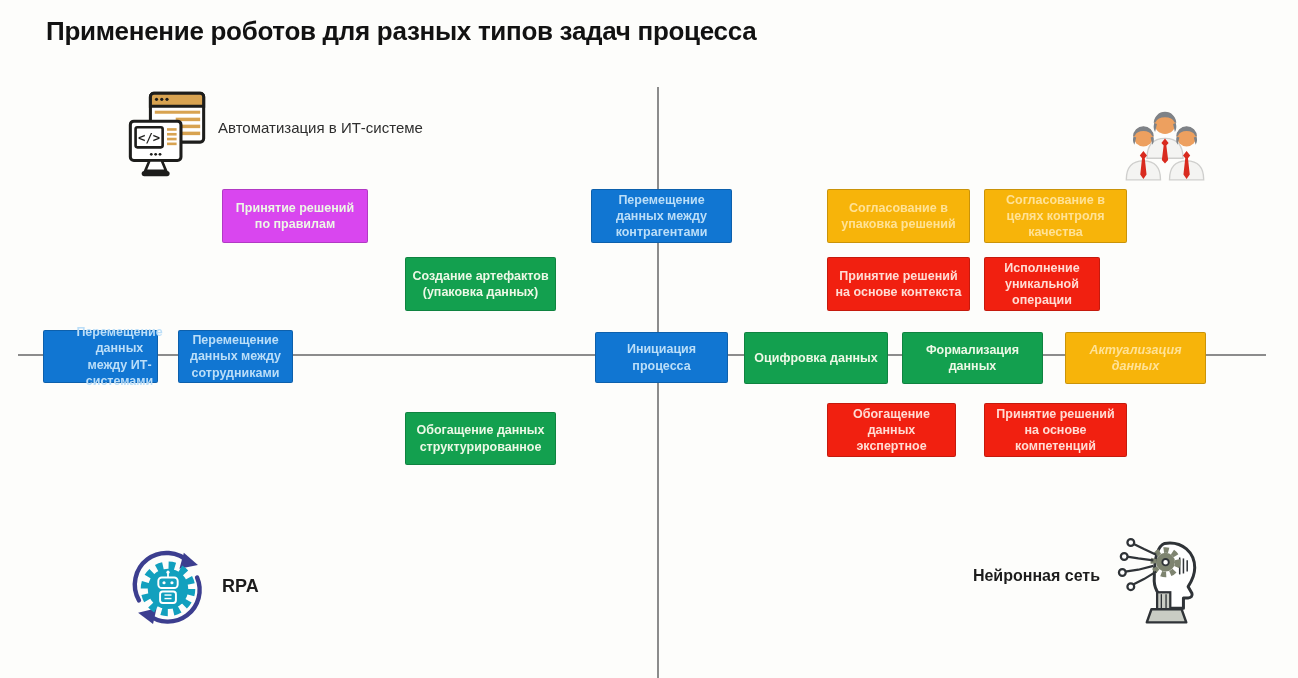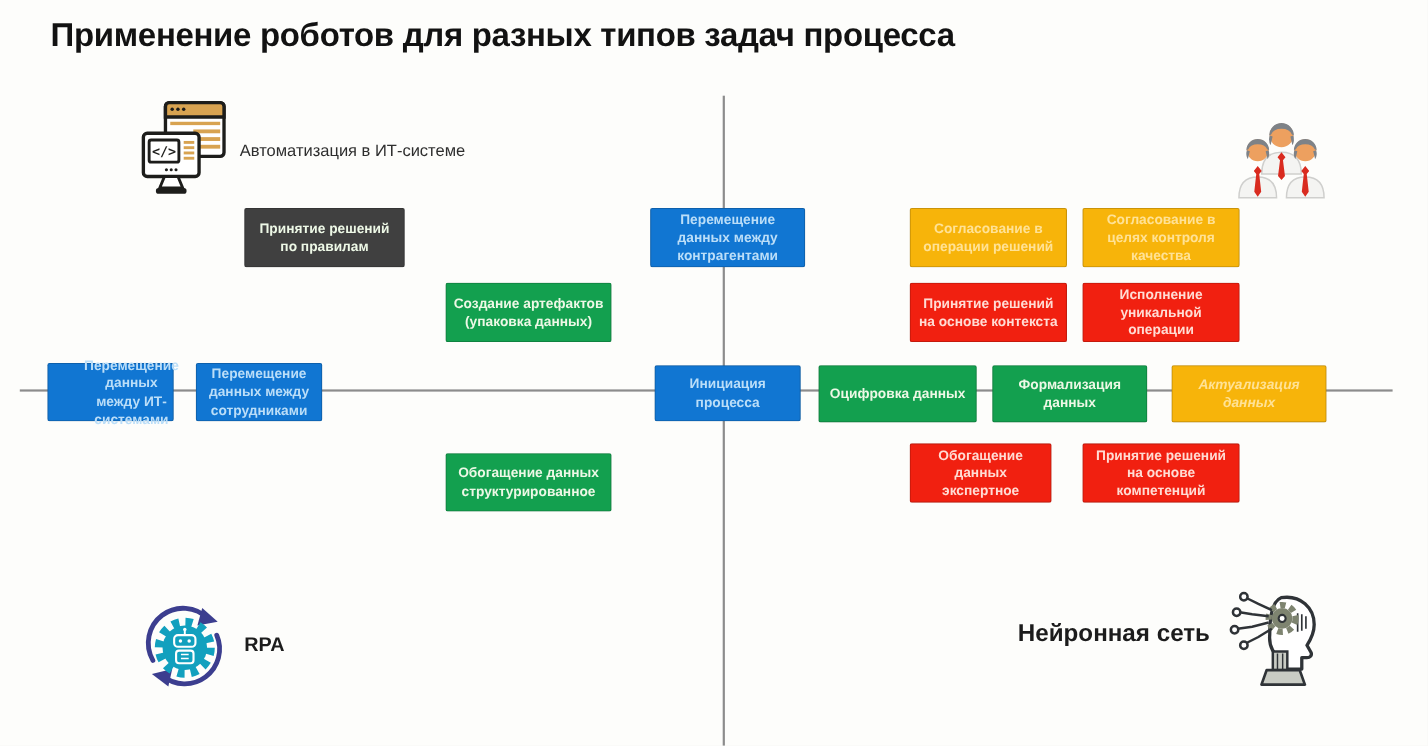--- a/index.html
+++ b/index.html
@@ -1,36 +1,36 @@
 <!DOCTYPE html>
 <html><head>
 <meta charset="utf-8">
 <style>
   html,body{margin:0;padding:0;}
   body{font-family:"Liberation Sans", sans-serif; background:#e9e9e9;}
   #stage{position:relative;width:1298px;height:678px;background:#fdfdfb;overflow:hidden;margin:0 auto;}
 
-  .title{position:absolute;left:46px;top:16px;font-size:30px;font-weight:700;color:#121212;letter-spacing:-0.3px;}
+  .title{position:absolute;left:46px;top:16px;font-size:26px;font-weight:700;color:#121212;letter-spacing:-0.3px;}
 
   .axis{position:absolute;background:#8c8c8c;}
   .axis-h{left:18px;top:354px;width:1248px;height:2px;}
   .axis-v{left:657px;top:87px;width:2px;height:591px;}
 
   .task-box{
     position:absolute;display:flex;align-items:center;justify-content:center;text-align:center;
     font-size:12.5px;line-height:1.3;font-weight:600;padding:3px 6px;box-sizing:border-box;
     border:1px solid rgba(0,0,0,0.18);border-radius:2px;z-index:3;
   }
 
   .q-label{position:absolute;color:#1c1c1c;z-index:2;}
   .q-title{font-weight:700;font-size:16px;color:#1c1c1c;}
-  .q-sub{font-size:15px;color:#2e2e2e;margin-top:10px;}
+  .q-sub{font-size:15px;color:#2e2e2e;margin-top:0;}
   .q-title-big{font-weight:700;font-size:18px;}
   .right-align{text-align:right;}
-  .nn-label{font-weight:700;font-size:22px;line-height:22px;}
+  .nn-label{font-weight:700;font-size:16px;line-height:22px;}
 
   .icon-wrap{position:absolute;z-index:2;}
 </style>
 </head>
 <body>
 
 <div id="stage">
 
   <div class="title">Применение роботов для разных типов задач процесса</div>
 
@@ -148,27 +148,27 @@
       <circle cx="20" cy="56" r="3.6" fill="#ffffff" stroke="#2f3337" stroke-width="2.4"></circle>
 
       <rect x="48" y="62" width="14" height="18" fill="#c9ccc4" stroke="#2f3337" stroke-width="2.4"></rect>
       <line x1="52.5" y1="64" x2="52.5" y2="80" stroke="#2f3337" stroke-width="1.4"></line>
       <line x1="57.5" y1="64" x2="57.5" y2="80" stroke="#2f3337" stroke-width="1.4"></line>
       <path d="M42,80 L74,80 L79,94 L37,94 Z" fill="#c9ccc4" stroke="#2f3337" stroke-width="2.6" stroke-linejoin="round"></path>
     </svg>
   </div>
 
   <div id="boxes-layer">
-      <div class="task-box" style="left: 222px; top: 189px; width: 146px; height: 54px; background: #404040; color: rgb(237, 248, 230);">Принятие решений по правилам</div>
+      <div class="task-box" style="left: 222px; top: 189px; width: 146px; height: 54px; background: #d946ef; color: rgb(237, 248, 230);">Принятие решений по правилам</div>
       <div class="task-box" style="left: 405px; top: 257px; width: 151px; height: 54px; background: rgb(19, 160, 79); color: rgb(237, 248, 230);">Создание артефактов (упаковка данных)</div>
       <div class="task-box" style="left: 591px; top: 189px; width: 141px; height: 54px; background: rgb(17, 118, 210); color: rgb(187, 222, 248);">Перемещение данных между контрагентами</div>
-      <div class="task-box" style="left: 827px; top: 189px; width: 143px; height: 54px; background: rgb(247, 180, 10); color: rgb(255, 226, 150);">Согласование в операции решений</div>
+      <div class="task-box" style="left: 827px; top: 189px; width: 143px; height: 54px; background: rgb(247, 180, 10); color: rgb(255, 226, 150);">Согласование в упаковка решений</div>
       <div class="task-box" style="left: 984px; top: 189px; width: 143px; height: 54px; background: rgb(247, 180, 10); color: rgb(255, 226, 150);">Согласование в целях контроля качества</div>
       <div class="task-box" style="left: 827px; top: 257px; width: 143px; height: 54px; background: rgb(241, 32, 16); color: rgb(255, 220, 212);">Принятие решений на основе контекста</div>
-      <div class="task-box" style="left: 984px; top: 257px; width: 143px; height: 54px; background: rgb(241, 32, 16); color: rgb(255, 220, 212);">Исполнение уникальной операции</div>
+      <div class="task-box" style="left: 984px; top: 257px; width: 116px; height: 54px; background: rgb(241, 32, 16); color: rgb(255, 220, 212);">Исполнение уникальной операции</div>
       <div class="task-box" style="left: 43px; top: 330px; width: 115px; height: 53px; background: rgb(17, 118, 210); color: rgb(187, 222, 248); padding-left: 44px;">Перемещение данных между ИТ-системами</div>
       <div class="task-box" style="left: 178px; top: 330px; width: 115px; height: 53px; background: rgb(17, 118, 210); color: rgb(187, 222, 248);">Перемещение данных между сотрудниками</div>
       <div class="task-box" style="left: 595px; top: 332px; width: 133px; height: 51px; background: rgb(17, 118, 210); color: rgb(187, 222, 248);">Инициация процесса</div>
       <div class="task-box" style="left: 744px; top: 332px; width: 144px; height: 52px; background: rgb(19, 160, 79); color: rgb(237, 248, 230);">Оцифровка данных</div>
       <div class="task-box" style="left: 902px; top: 332px; width: 141px; height: 52px; background: rgb(19, 160, 79); color: rgb(237, 248, 230);">Формализация данных</div>
       <div class="task-box" style="left: 1065px; top: 332px; width: 141px; height: 52px; background: rgb(247, 180, 10); color: rgb(255, 226, 150); font-style: italic;">Актуализация данных</div>
       <div class="task-box" style="left: 405px; top: 412px; width: 151px; height: 53px; background: rgb(19, 160, 79); color: rgb(237, 248, 230);">Обогащение данных структурированное</div>
       <div class="task-box" style="left: 827px; top: 403px; width: 129px; height: 54px; background: rgb(241, 32, 16); color: rgb(255, 220, 212);">Обогащение данных экспертное</div>
       <div class="task-box" style="left: 984px; top: 403px; width: 143px; height: 54px; background: rgb(241, 32, 16); color: rgb(255, 220, 212);">Принятие решений на основе компетенций</div>
     </div>

